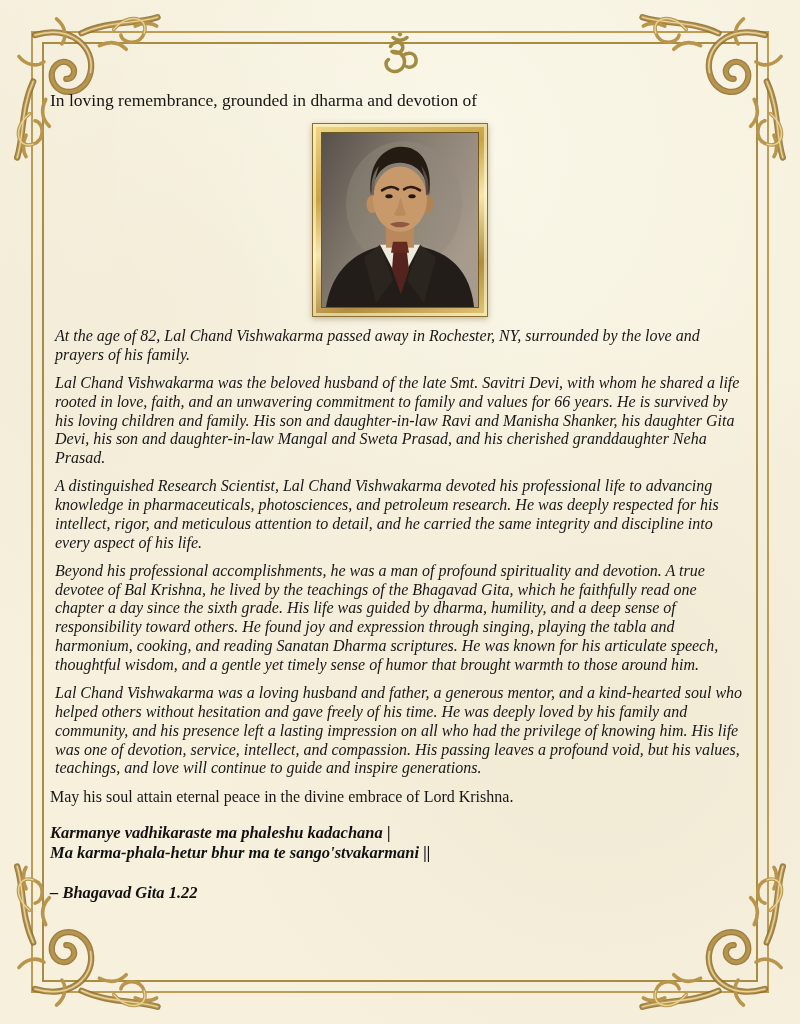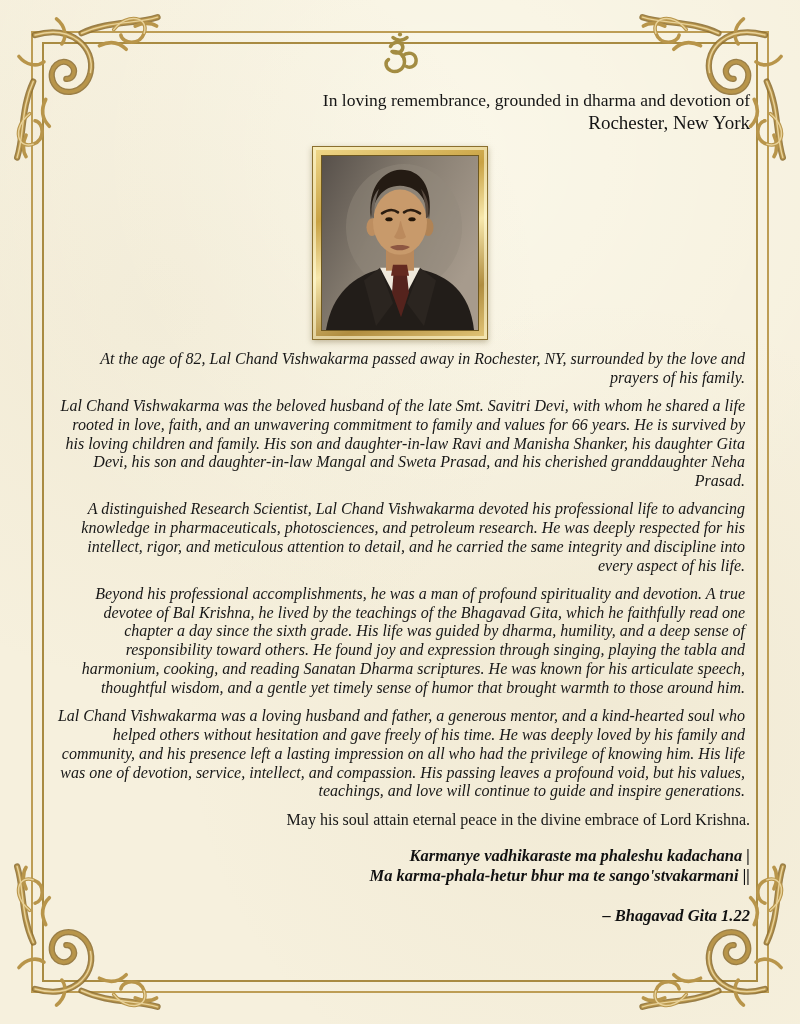--- a/index.html
+++ b/index.html
@@ -18,21 +18,21 @@
     color:#1b1b1b;
   }
   .border-outer { position:absolute; inset:31px; border:2px solid #bd9d55; pointer-events:none; }
   .border-inner { position:absolute; inset:42px; border:2px solid #a98b42; pointer-events:none; }
   .corner { position:absolute; width:152px; height:152px; pointer-events:none; }
   .corner.tl { top:10px; left:10px; }
   .corner.tr { top:10px; right:10px; transform:scaleX(-1); }
   .corner.bl { bottom:10px; left:10px; transform:scaleY(-1); }
   .corner.br { bottom:10px; right:10px; transform:scale(-1,-1); }
 
-  .content { position:relative; width:700px; margin:0 auto; padding-top:30px; text-align:right; }
+  .content { position:relative; width:700px; margin:0 auto; padding-top:30px; text-align:left; }
 
   .om { width:50px; height:52px; margin:0 auto; display:block; }
 
   .intro { font-size:17.5px; margin-top:8px; color:#151515; }
   .name  { font-size:30px; font-weight:bold; color:#8b7536; margin-top:7px; letter-spacing:0.2px; }
   .dates { font-size:21px; margin-top:9px; color:#141414; }
   .location { font-size:19px; margin-top:1px; color:#141414; }
 
   .photo-frame {
     width:176px; height:194px; margin:12px auto 10px;
@@ -187,21 +187,20 @@
       <g fill="none" stroke="#a38c42" stroke-width="7" stroke-linecap="round">
         <path d="M31,31 C35,22 47,20 53,26 C59,33 54,43 44,44 C40,44.5 36,43 34,41"></path>
         <path d="M35,41 C49,40 59,49 59,61 C59,76 44,85 31,79 C21,74 19,62 27,57"></path>
         <path d="M55,50 C66,40 80,44 82,56 C84,68 73,76 63,71"></path>
         <path d="M36,13 C43,20 57,20 64,13"></path>
       </g>
       <circle cx="50" cy="7" r="4.2" fill="#a38c42"></circle>
     </svg>
 
     <div class="intro">In loving remembrance, grounded in dharma and devotion of</div>
-    <div class="location">Rochester, New York</div>
 
     <div class="photo-frame">
       <div class="photo">
         <svg viewBox="0 0 156 176" preserveAspectRatio="none">
           <defs>
             <linearGradient id="bgGrad" x1="0" y1="0" x2="1" y2="0.55">
               <stop offset="0" stop-color="#57504a"></stop>
               <stop offset="0.45" stop-color="#837A6E"></stop>
               <stop offset="1" stop-color="#a79b8d"></stop>
             </linearGradient>

